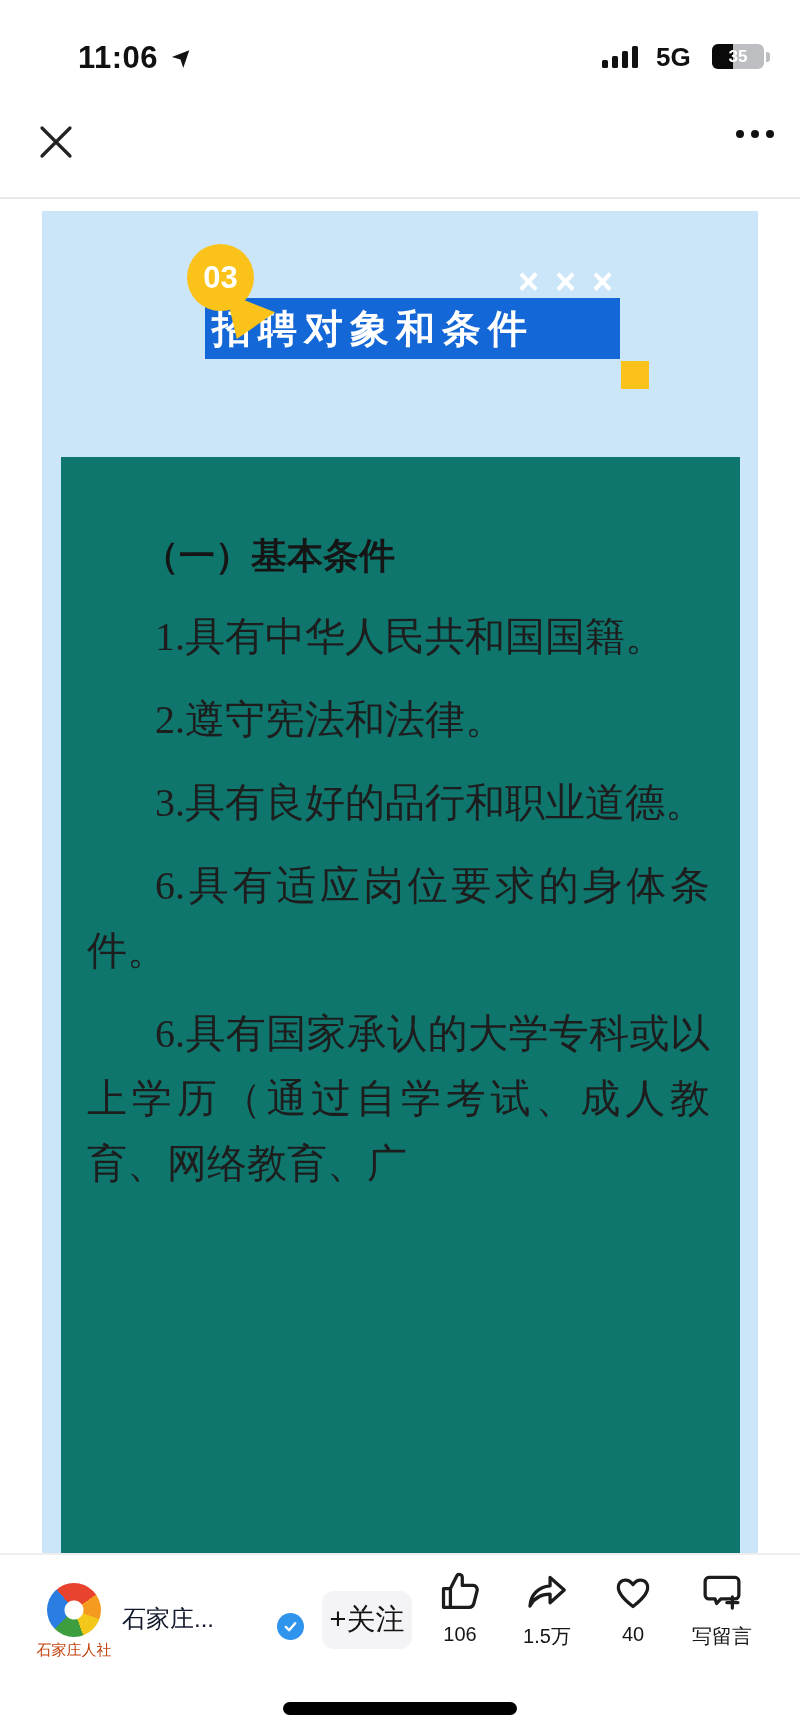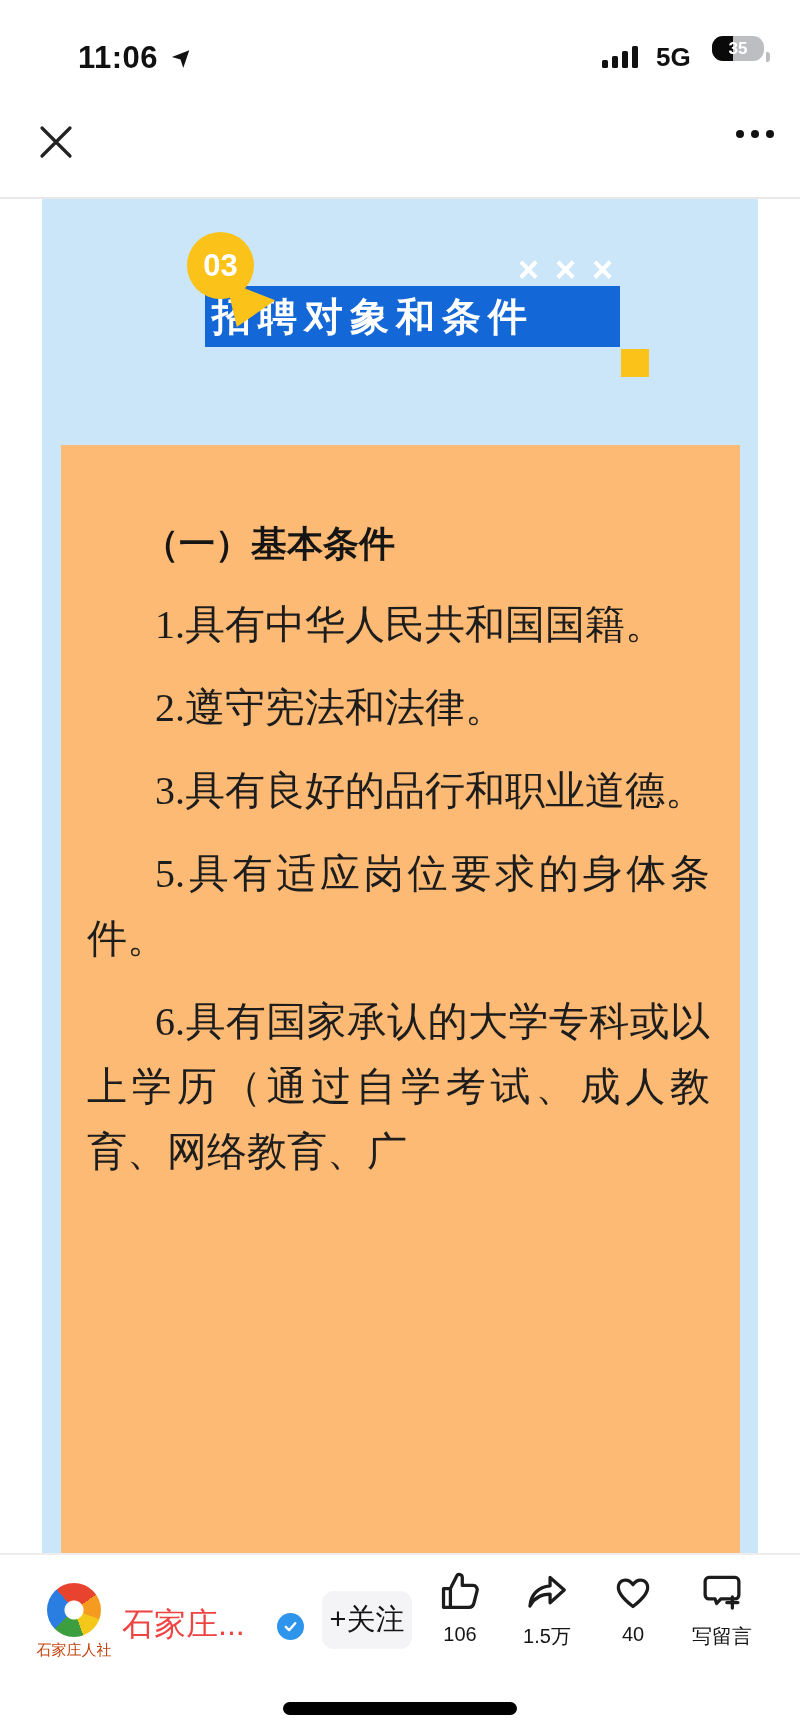--- a/index.html
+++ b/index.html
@@ -10,71 +10,71 @@
   
   .status-bar { position:absolute; top:0; left:0; width:684px; height:90px; }
   .time { position:absolute; left:78px; top:40px; font-size:31px; font-weight:bold; color:#111; letter-spacing:.5px; }
   .loc-arrow { position:absolute; left:172px; top:42px; font-size:25px; color:#111;
                transform:rotate(-46deg); }
   .sig { position:absolute; left:602px; top:46px; display:flex; align-items:flex-end; gap:4px; height:22px; }
   .sig i { display:block; width:6px; background:#111; border-radius:1.5px; }
   .sig i:nth-child(1){height:8px} .sig i:nth-child(2){height:12px}
   .sig i:nth-child(3){height:17px} .sig i:nth-child(4){height:22px}
   .net { position:absolute; left:656px; top:42px; font-size:26px; font-weight:600; color:#111; }
-  .battery { position:absolute; left:712px; top:36px; width:52px; height:25px;
-             background:#bcbec2; border-radius:11px; overflow:hidden; }
+  .battery { position:absolute; left:712px; top:44px; width:52px; height:25px;
+             background:#bcbec2; border-radius:6px; overflow:hidden; }
   .battery .fill { position:absolute; left:0; top:0; bottom:0; width:40%; background:#0a0a0a; }
   .battery .pct { position:absolute; inset:0; display:flex; align-items:center; justify-content:center;
                   color:#fff; font-size:17px; font-weight:bold; }
   .battery-nub { position:absolute; left:766px; top:52px; width:4px; height:10px;
                  background:#bcbec2; border-radius:0 3px 3px 0; }
 
   
   .navbar { position:absolute; top:90px; left:0; width:800px; height:108px; background:#fff; }
   .close-btn { position:absolute; left:34px; top:30px; width:44px; height:44px; cursor:pointer; }
   .close-btn svg { width:44px; height:44px; }
   .more-btn { position:absolute; left:736px; top:40px; display:flex; gap:7px; cursor:pointer; }
   .more-btn i { width:8px; height:8px; border-radius:50%; background:#111; }
   .nav-divider { position:absolute; top:197px; left:0; width:800px; height:2px; background:#e9e9e9; }
 
   
-  .article-bg { position:absolute; left:42px; top:199px; width:716px; height:1354px;
+  .article-bg { position:absolute; left:42px; top:211px; width:716px; height:1354px;
                 background:#cbe6f8; overflow:hidden; }
   .badge-bubble { position:absolute; left:145px; top:33px; width:67px; height:67px;
                   background:#fbc21a; border-radius:50%; display:flex; align-items:center;
                   justify-content:center; z-index:3; }
   .badge-bubble span { color:#fff; font-size:31px; font-weight:bold; }
   .badge-tail { position:absolute; left:178px; top:82px; width:60px; height:46px; background:#fbc21a;
                 clip-path:polygon(10% 0, 92% 42%, 28% 100%); z-index:3; }
   .decor-x { position:absolute; left:476px; top:50px; color:#fff; font-size:36px; font-weight:bold;
              letter-spacing:16px; z-index:1; }
   .banner { position:absolute; left:163px; top:87px; width:415px; height:61px; background:#1467d6;
             display:flex; align-items:center; justify-content:flex-start; z-index:2; }
   .banner span { color:#fff; font-size:39px; font-weight:bold; letter-spacing:7px; text-indent:7px; }
   .yellow-sq { position:absolute; left:579px; top:150px; width:28px; height:28px; background:#fbc21a; }
 
   .card { position:absolute; left:19px; top:246px; width:679px; height:1180px;
-          background:#fdba74; padding:77px 30px 0 26px; }
+          background:#0f766e; padding:77px 30px 0 26px; }
   .card h2 { font-size:36px; line-height:44px; font-weight:bold; color:#151515;
              margin:0 0 26px 56px; font-family:"Liberation Sans", sans-serif; }
   .card p { font-size:40px; line-height:65px; margin:0 0 18px 0; color:#1d1d1d;
             text-align:justify; text-indent:68px;
             font-family:"Liberation Serif", serif; }
 
   
   .footer { position:absolute; left:0; top:1553px; width:800px; height:180px; background:#fff;
             border-top:2px solid #ededed; }
   .avatar-wrap { position:absolute; left:36px; top:28px; width:76px; text-align:center; cursor:pointer; }
   .avatar { width:54px; height:54px; margin:0 auto; border-radius:50%;
             background:
               radial-gradient(circle at 50% 50%, #fff 0 9px, rgba(255,255,255,0) 10px),
               conic-gradient(#e8432e 0 55deg, #f59b1f 55deg 110deg, #f4c71b 110deg 160deg,
                              #3d9e3f 160deg 225deg, #2a7de1 225deg 320deg, #e8432e 320deg 360deg); }
   .avatar-caption { display:block; margin-top:4px; font-size:15px; color:#c2410c; white-space:nowrap; }
-  .acct-name { position:absolute; left:122px; top:48px; font-size:32px; color:#ef4444; cursor:pointer; }
+  .acct-name { position:absolute; left:122px; top:48px; font-size:24px; color:#0f172a; cursor:pointer; }
   .verified { position:absolute; left:277px; top:58px; width:27px; height:27px; border-radius:50%;
               background:#2f94ec; display:flex; align-items:center; justify-content:center; }
   .verified svg { width:15px; height:15px; }
   .follow-btn { position:absolute; left:322px; top:36px; width:90px; height:58px; background:#f4f4f6;
                 border:none; border-radius:12px; font-size:29px; color:#141414; cursor:pointer;
                 font-family:"Liberation Sans", sans-serif; }
   .action { position:absolute; top:14px; width:96px; text-align:center; cursor:pointer; }
   .action svg { width:46px; height:46px; display:block; margin:0 auto; }
   .action .cnt { display:block; margin-top:8px; font-size:20px; color:#161616; white-space:nowrap; }
   .action.like    { left:412px; }
@@ -130,21 +130,21 @@
     <div class="banner">
       <span>招聘对象和条件</span>
     </div>
     <div class="yellow-sq"></div>
 
     <div class="card">
       <h2>（一）基本条件</h2>
       <p>1.具有中华人民共和国国籍。</p>
       <p>2.遵守宪法和法律。</p>
       <p>3.具有良好的品行和职业道德。</p>
-      <p>5.具有适应岗位要求的身体条件。</p>
+      <p>6.具有适应岗位要求的身体条件。</p>
       <p>6.具有国家承认的大学专科或以上学历（通过自学考试、成人教育、网络教育、广</p>
     </div>
   </div>
 
   <div class="footer">
     <div class="avatar-wrap">
       <div class="avatar"></div>
       <span class="avatar-caption">石家庄人社</span>
     </div>
     <span class="acct-name">石家庄...</span>

